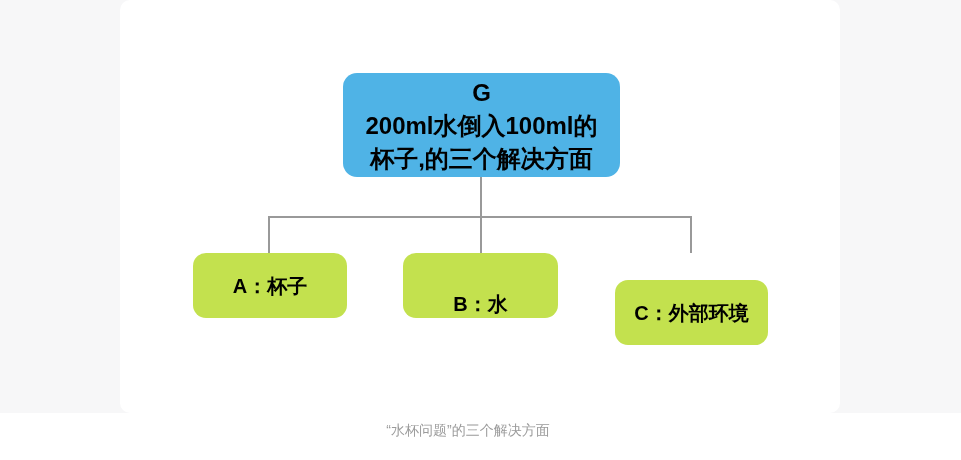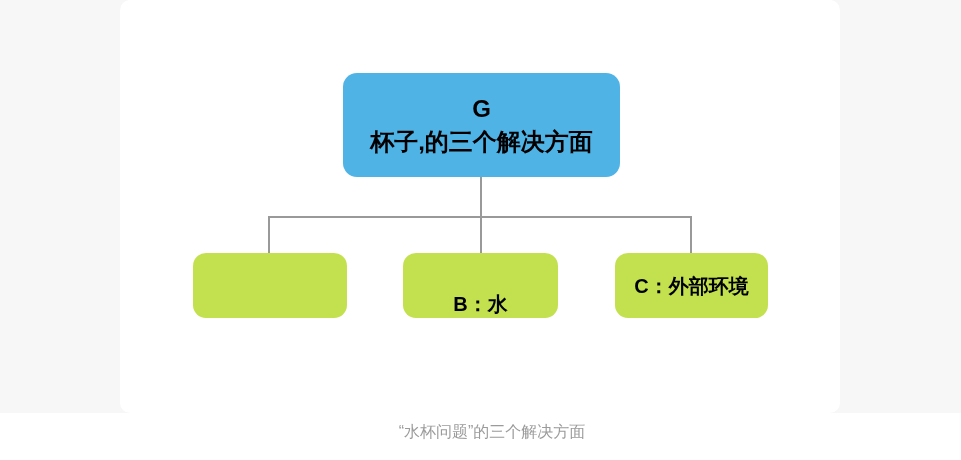--- a/index.html
+++ b/index.html
@@ -53,51 +53,53 @@
   .node-b { left: 283px; width: 155px; justify-content: flex-end; }
   .node-c { left: 495px; width: 153px; }
   .connector { position: absolute; }
   .conn-root-v { left: 360px; top: 177px; width: 2px;   height: 40px; }
   .conn-h      { left: 149px; top: 216px; width: 423px; height: 2px;  }
   .conn-a      { left: 148px; top: 216px; width: 2px;   height: 37px; }
   .conn-b      { left: 360px; top: 216px; width: 2px;   height: 37px; }
   .conn-c      { left: 570px; top: 216px; width: 2px;   height: 37px; }
   .caption {
     position: absolute;
-    left: 132px; top: 422px;
+    left: 108px; top: 422px;
     width: 720px;
     text-align: center;
-    font-size: 16px;
+    font-size: 14px;
   }
 </style>
 </head>
 <body>
 
 <div class="viewport">
 
   <div class="gray-section" style="background-color: rgb(247, 247, 248);">
     <div class="card" style="background-color: rgb(255, 255, 255);">
 
       <div class="node node-root" style="background-color: rgb(79, 179, 230);">
         <div>G</div>
+        <div>200ml水倒入100ml的</div>
         <div>杯子,的三个解决方面</div>
       </div>
 
       <div class="connector conn-root-v" style="background-color: rgb(153, 153, 153);"></div>
       <div class="connector conn-h" style="background-color: rgb(153, 153, 153);"></div>
       <div class="connector conn-a" style="background-color: rgb(153, 153, 153);"></div>
       <div class="connector conn-b" style="background-color: rgb(153, 153, 153);"></div>
       <div class="connector conn-c" style="background-color: rgb(153, 153, 153);"></div>
 
       <div class="node node-child node-a" style="background-color: rgb(195, 225, 78);">
+        <div>A：杯子</div>
       </div>
       <div class="node node-child node-b" style="background-color: rgb(195, 225, 78);">
         <div>B：水</div>
       </div>
-      <div class="node node-child node-c" style="background-color: rgb(195, 225, 78);">
+      <div class="node node-child node-c" style="background-color: rgb(195, 225, 78); margin-top: 27px;">
         <div>C：外部环境</div>
       </div>
 
     </div>
   </div>
 
   <div class="caption" style="color: rgb(155, 155, 155);">“水杯问题”的三个解决方面</div>
 
 </div>
 

